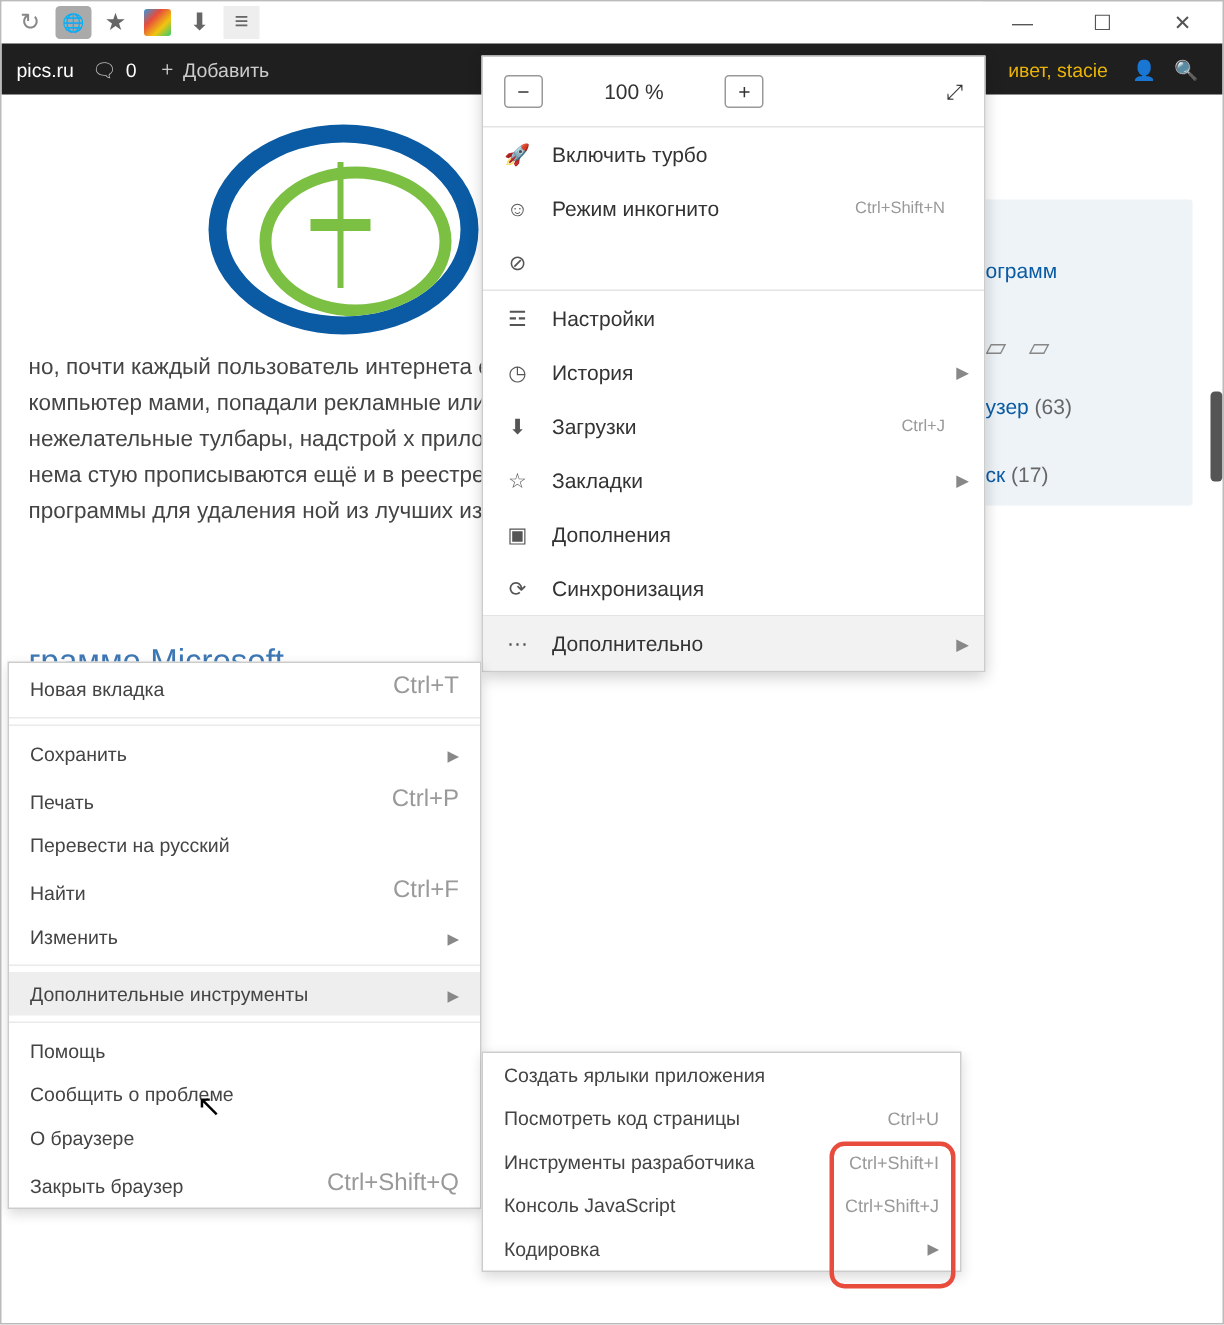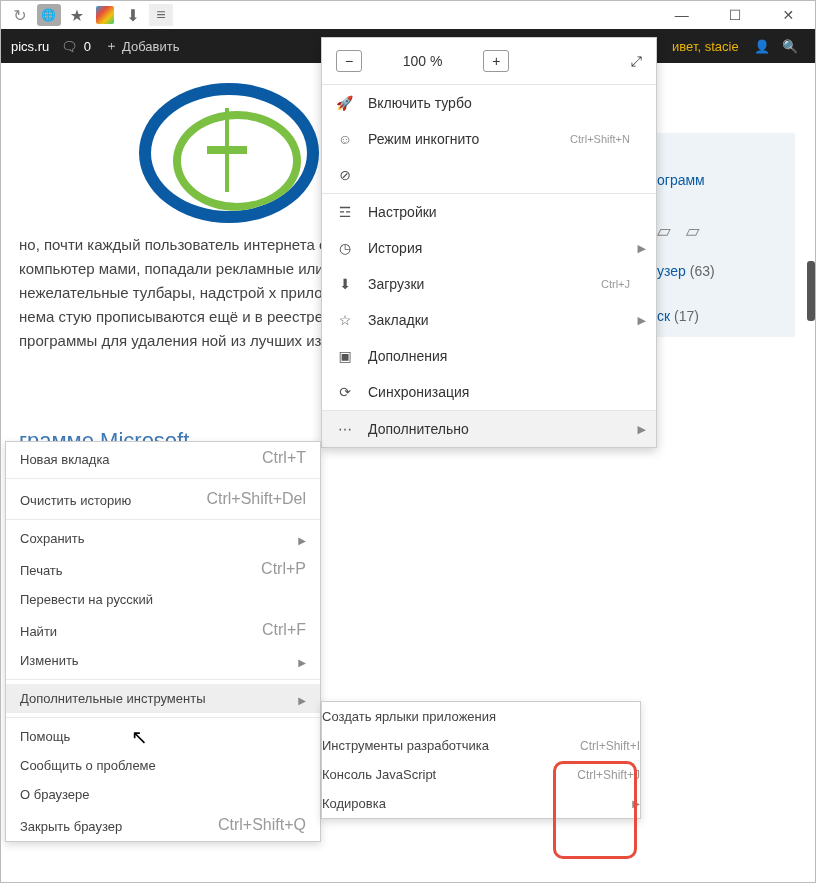--- a/index.html
+++ b/index.html
@@ -55,21 +55,21 @@
 .yrow .arrow { position:absolute; right:10px; color:#888; font-size:11px;}
 
 .cmenu { position:absolute; top:440px; left:4px; width:316px; background:#fff; border:1px solid #ccc; box-shadow:0 3px 8px rgba(0,0,0,.15); font-size:13px; color:#444;}
 .crow { display:flex; align-items:flex-end; justify-content:space-between; padding:7px 14px;gap:24px;}
 .crow.hover { background:#eee;}
 .crow .sc { color:#999; font-size:16px;}
 .crow .arrow { color:#888; font-size:10px; margin-left:6px;}
 .cmenu .sep { height:1px; background:#eaeaea; margin:4px 0;}
 
 .tmenu { position:absolute; top:700px; left:320px; width:320px; background:#fff; border:1px solid #ccc; box-shadow:0 3px 8px rgba(0,0,0,.15); font-size:13px; color:#444;}
-.trow { display:flex; align-items:center; justify-content:space-between; padding:7px 0;text-align:center;}
+.trow { display:flex; align-items:center; justify-content:space-between; padding:7px 14px;text-align:center;}
 .trow .sc { color:#999; font-size:12px;}
 .trow .arrow { color:#888; font-size:10px;}
 .red-box { position:absolute; border:3px solid #e74c3c; border-radius:10px;}
 
 .cursor { position:absolute; top:724px; left:130px; font-size:20px; color:#000; pointer-events:none;}
 </style>
 </head>
 <body>
 
 <div class="addrbar">
@@ -180,24 +180,20 @@
       <span class="arrow">▶</span>
     </div>
 </div>
 
 <div class="cmenu">
   <div class="crow">
       <span>Новая вкладка</span>
       <span class="sc">Ctrl+T</span>
     </div>
   <div class="sep"></div>
-  <div class="crow">
-      <span>Очистить историю</span>
-      <span class="sc">Ctrl+Shift+Del</span>
-    </div>
   <div class="sep"></div>
   <div class="crow">
       <span>Сохранить</span>
       <span class="arrow">▶</span>
     </div>
   <div class="crow">
       <span>Печать</span>
       <span class="sc">Ctrl+P</span>
     </div>
   <div class="crow">
@@ -230,20 +226,24 @@
       <span>Закрыть браузер</span>
       <span class="sc">Ctrl+Shift+Q</span>
     </div>
 </div>
 
 <div class="tmenu">
   <div class="trow">
       <span>Создать ярлыки приложения</span>
     </div>
   <div class="trow">
+      <span>Посмотреть код страницы</span>
+      <span class="sc">Ctrl+U</span>
+    </div>
+  <div class="trow">
       <span>Инструменты разработчика</span>
       <span class="sc">Ctrl+Shift+I</span>
     </div>
   <div class="trow">
       <span>Консоль JavaScript</span>
       <span class="sc">Ctrl+Shift+J</span>
     </div>
   <div class="trow">
       <span>Кодировка</span>
       <span class="arrow">▶</span>

